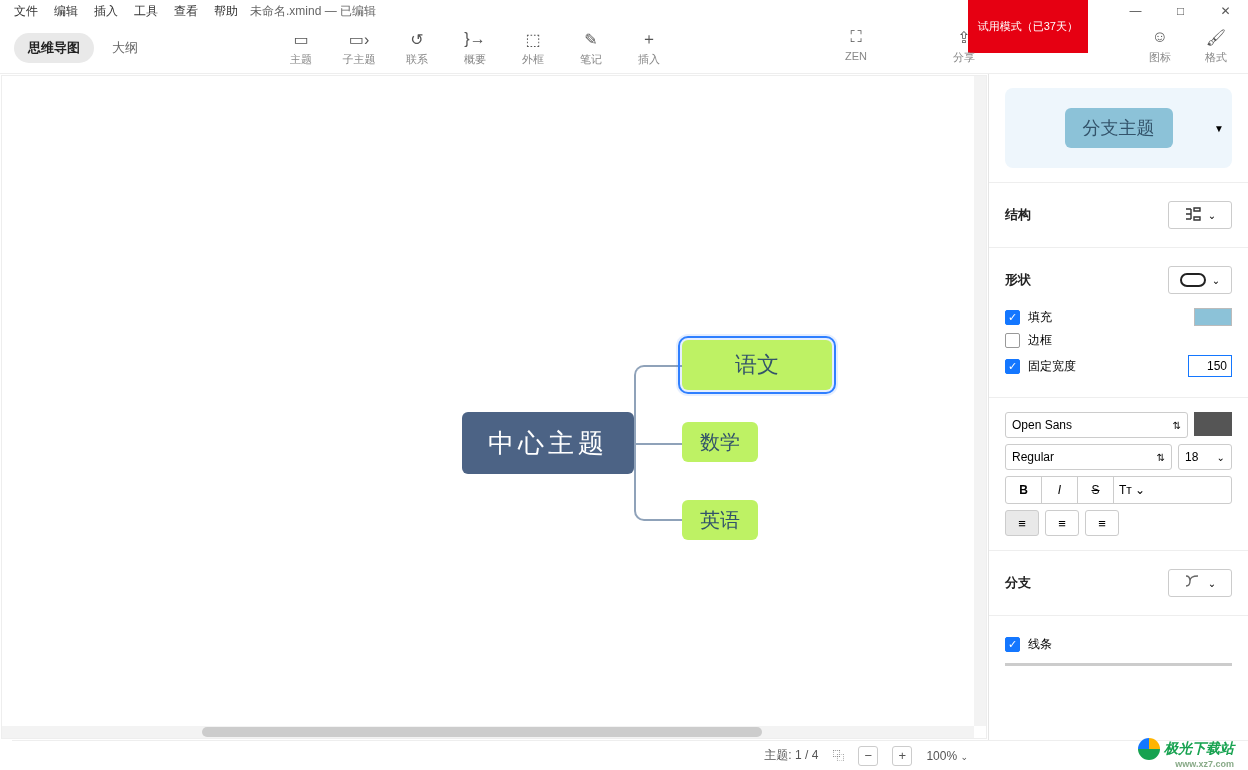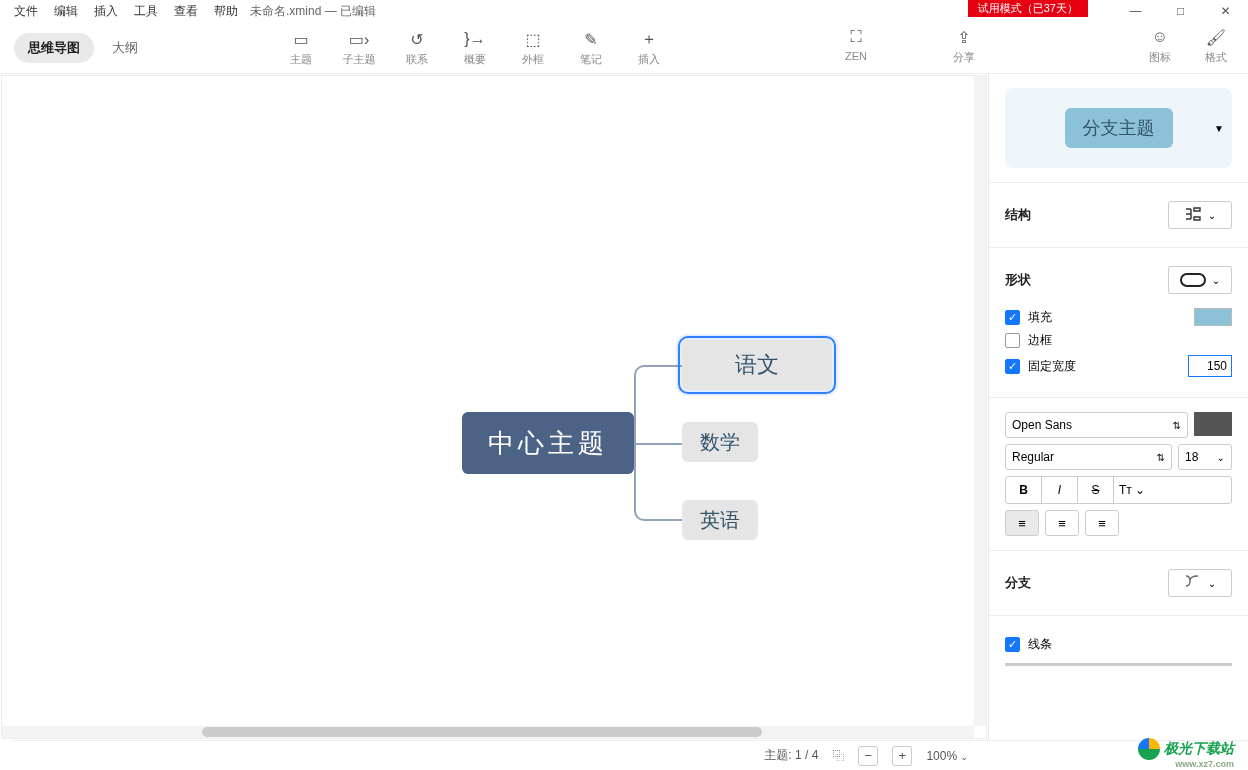--- a/index.html
+++ b/index.html
@@ -2,21 +2,21 @@
 <html><head>
 <meta charset="utf-8">
 <style>
 * { box-sizing: border-box; margin: 0; padding: 0; font-family: "Microsoft YaHei", sans-serif; }
 body { width: 1248px; height: 770px; background: #fff; overflow: hidden; position: relative; }
 
 
 .titlebar { height: 22px; display: flex; align-items: center; font-size: 12px; color: #333; padding-left: 6px; position: relative; }
 .titlebar .menu-item { padding: 7px 8px; cursor: default; }
 .filename { margin-left: 4px; color: #666; }
-.trial-badge { position: absolute; right: 160px; top: 0; background: #e60012; color: #fff; font-size: 11px; padding: 1px 10px; }
+.trial-badge { position: absolute; right: 160px; top: 0; background: #e60012; color: #fff; font-size: 11px; padding: 19px 10px; }
 .win-controls { position: absolute; right: 0; top: 0; display: flex; }
 .win-controls div { width: 45px; height: 22px; display: flex; align-items: center; justify-content: center; font-size: 12px; color: #555; }
 
 
 .toolbar { height: 52px; border-bottom: 1px solid #eee; display: flex; align-items: center; position: relative; }
 .view-tabs { display: flex; margin-left: 14px; gap: 4px; }
 .view-tab { font-size: 13px; padding: 6px 14px; border-radius: 16px; color: #666; }
 .view-tab.active { background: #e9e9e9; color: #222; font-weight: 600; }
 .tool-group { display: flex; margin-left: 120px; }
 .tool-btn { width: 58px; text-align: center; }
@@ -29,21 +29,21 @@
 
 
 .main { position: absolute; top: 74px; bottom: 30px; left: 0; right: 0; display: flex; }
 .canvas-wrap { flex: 1; position: relative; background: #fff; border: 1px solid #eee; margin: 1px; overflow: hidden; }
 .canvas-scroll-h { position: absolute; bottom: 0; left: 0; right: 12px; height: 12px; background: #f3f3f3; }
 .canvas-scroll-h .thumb { position: absolute; left: 200px; width: 560px; height: 10px; top: 1px; background: #ccc; border-radius: 5px; }
 .canvas-scroll-v { position: absolute; right: 0; top: 0; bottom: 12px; width: 12px; background: #f3f3f3; }
 
 
 .central { position: absolute; left: 460px; top: 336px; width: 172px; height: 62px; background: #4c6385; color: #fff; border-radius: 6px; display: flex; align-items: center; justify-content: center; font-family: "STXingkai","KaiTi",cursive; font-size: 26px; letter-spacing: 4px; }
-.branch { position: absolute; background: #e5e5e5; color: #33536a; border-radius: 6px; display: flex; align-items: center; justify-content: center; font-family: Liberation Serif, serif; font-size: 20px; }
+.branch { position: absolute; background: #bef264; color: #33536a; border-radius: 6px; display: flex; align-items: center; justify-content: center; font-family: Liberation Serif, serif; font-size: 20px; }
 .branch.selected { outline: 2px solid #2f7fff; outline-offset: 2px; box-shadow: 0 0 0 6px rgba(47,127,255,.12); }
 .b1 { left: 680px; top: 264px; width: 150px; height: 50px; padding: 0 20px; font-size: 22px; }
 .b2 { left: 680px; top: 346px; width: 76px; height: 40px; }
 .b3 { left: 680px; top: 424px; width: 76px; height: 40px; }
 
 .conn { position: absolute; border: 0 solid #8fa2b9; }
 .c1 { left: 632px; top: 289px; width: 48px; height: 78px; border-left: 2px solid #8fa2b9; border-top: 2px solid #8fa2b9; border-top-left-radius: 10px; }
 .c2 { left: 632px; top: 367px; width: 48px; border-top: 2px solid #8fa2b9; }
 .c3 { left: 632px; top: 367px; width: 48px; height: 78px; border-left: 2px solid #8fa2b9; border-bottom: 2px solid #8fa2b9; border-bottom-left-radius: 10px; }
 

